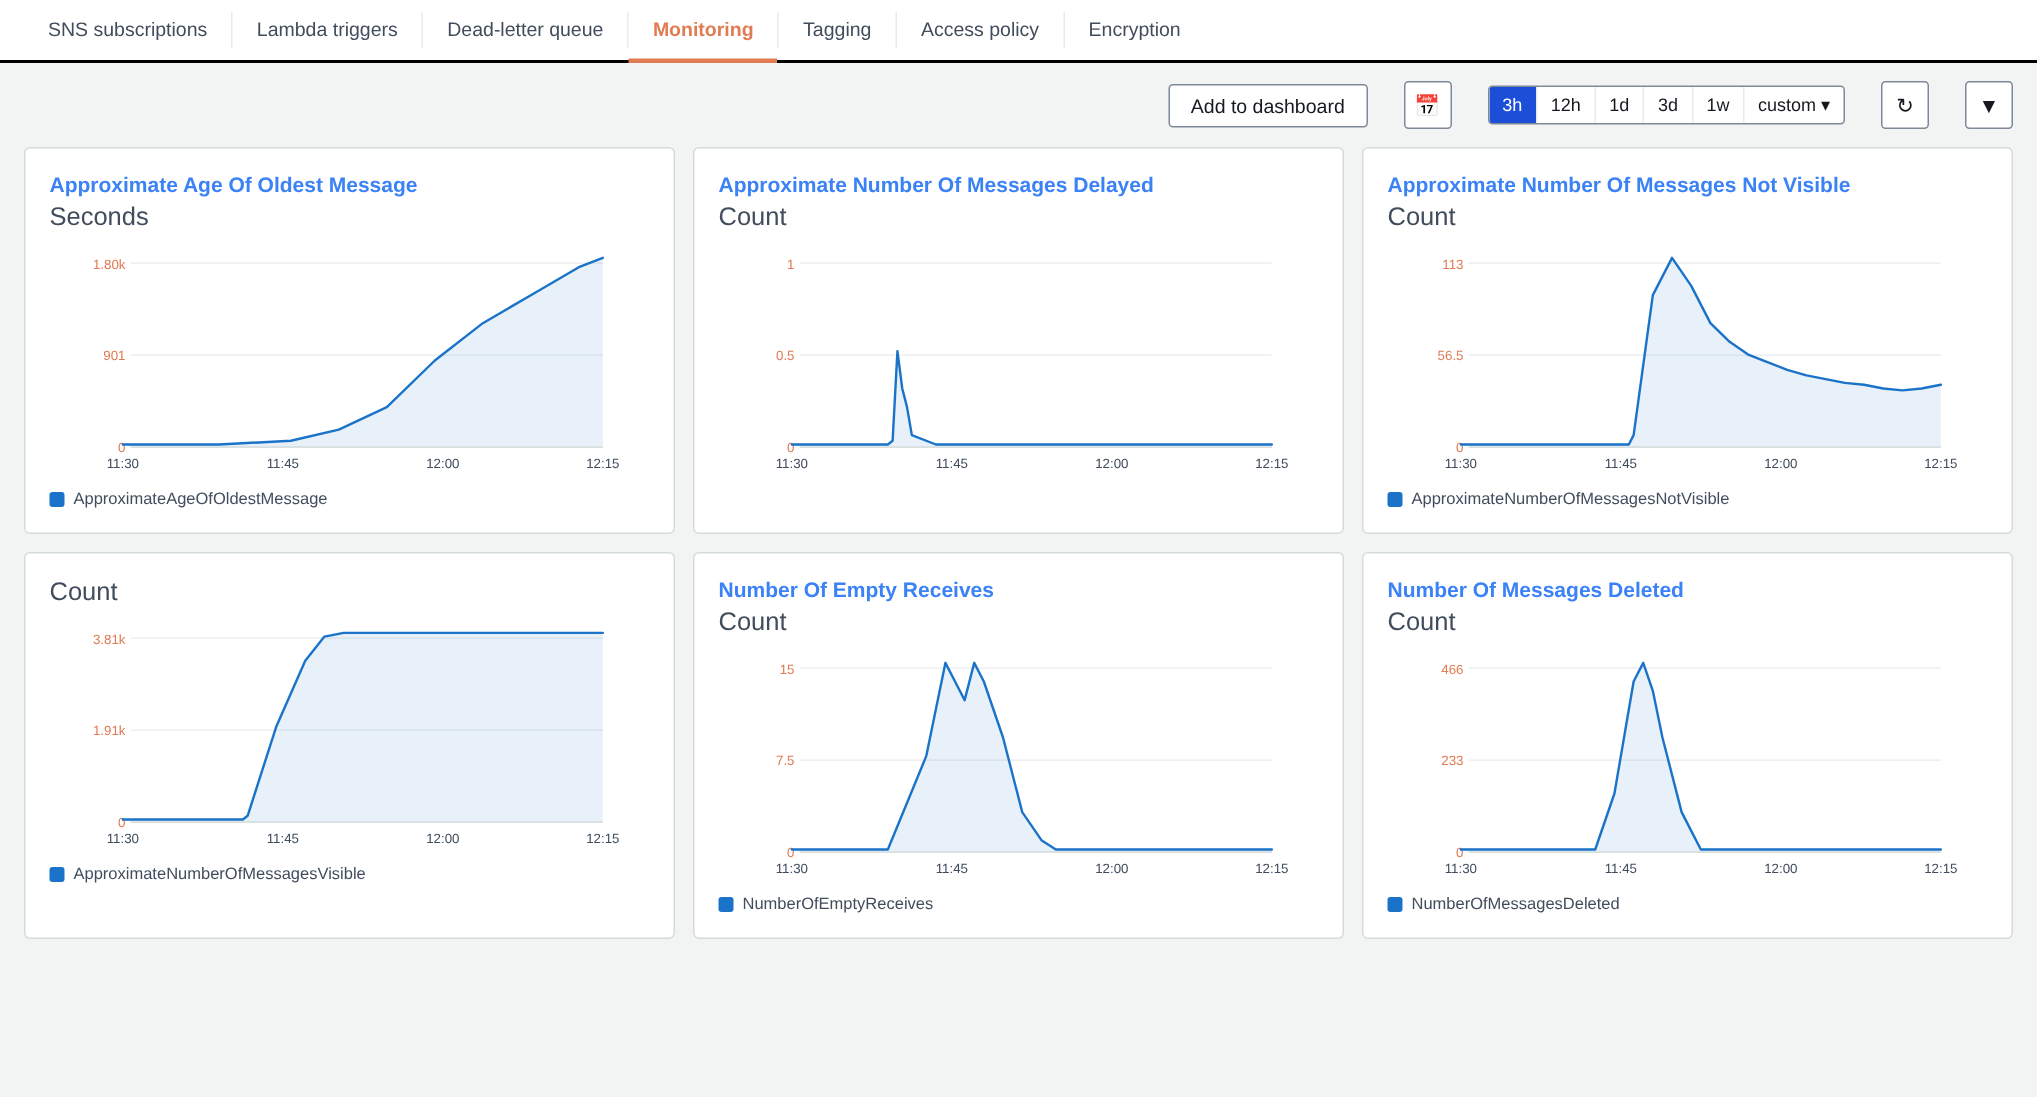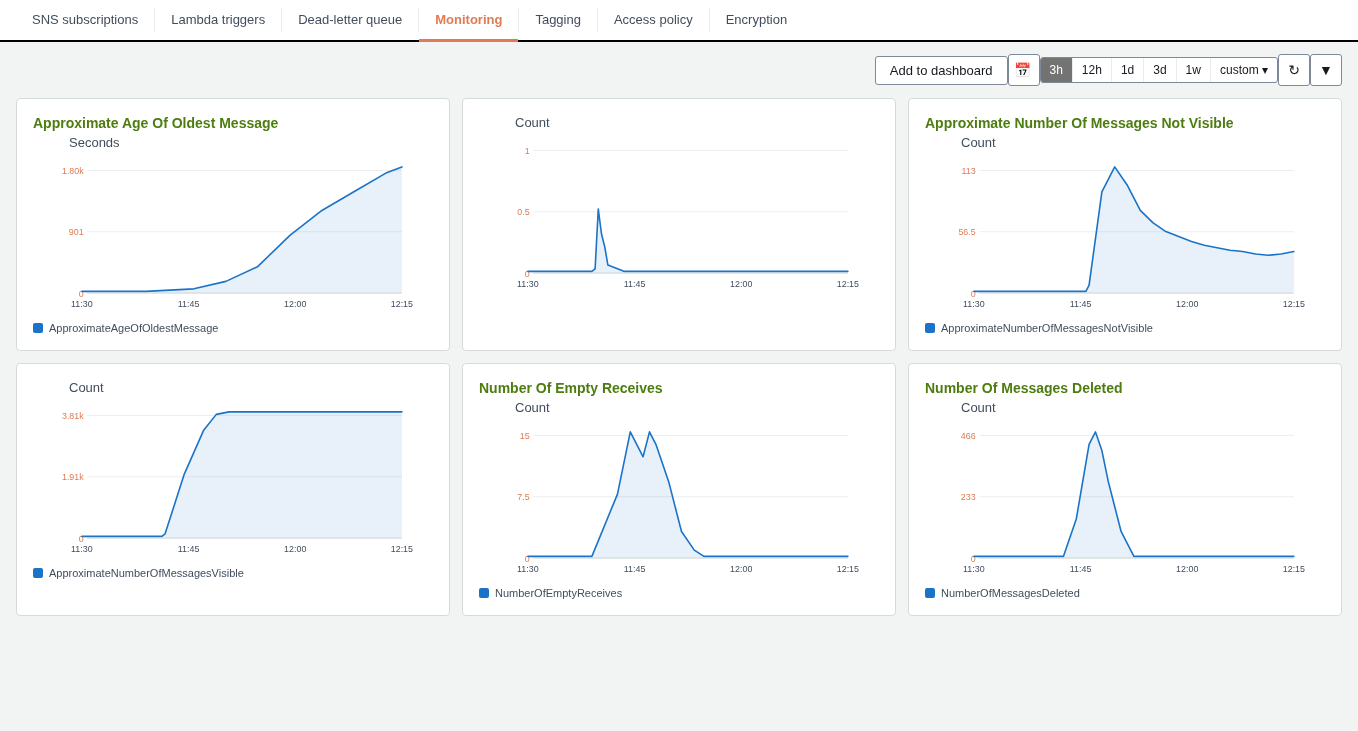--- a/index.html
+++ b/index.html
@@ -30,21 +30,21 @@
       width: 1px;
       background: #e9ebed;
       margin: 8px 0;
     }
 
     .toolbar {
       display: flex;
       align-items: center;
       justify-content: flex-end;
       padding: 12px 16px;
-      gap: 0;
+      gap: 24px;
     }
 
     .btn {
       padding: 6px 14px;
       border: 1px solid #7d8998;
       background: #fff;
       border-radius: 3px;
       cursor: pointer;
       font-size: 13px;
       color: #16191f;
@@ -61,21 +61,21 @@
     .time-btn {
       padding: 5px 9px;
       cursor: pointer;
       border: none;
       background: transparent;
       font-size: 12px;
       color: #16191f;
       border-left: 1px solid #e9ebed;
     }
     .time-btn:first-child { border-left: none; }
-    .time-btn.active { background: #737373; color: #fff; }
+    .time-btn.active { background: #1d4ed8; color: #fff; }
 
     .icon-btn {
       width: 32px;
       height: 32px;
       border: 1px solid #7d8998;
       background: #fff;
       border-radius: 3px;
       cursor: pointer;
       display: flex;
       align-items: center;
@@ -93,29 +93,28 @@
     .chart-card {
       background: #fff;
       border: 1px solid #d5dbdb;
       border-radius: 4px;
       padding: 16px;
     }
 
     .chart-title {
       font-size: 14px;
       font-weight: 700;
-      color: #4d7c0f;
+      color: #3b82f6;
       margin-bottom: 4px;
     }
 
     .chart-unit {
-      font-size: 13px;
+      font-size: 17px;
       color: #414d5c;
       margin-bottom: 8px;
-      margin-left: 36px;
     }
 
     .chart-area {
       position: relative;
       height: 160px;
       width: 100%;
     }
 
     .chart-legend {
       display: flex;
@@ -199,20 +198,21 @@
 
         <line x1="36" y1="152" x2="390" y2="152" stroke="#d5dbdb" stroke-width="1"></line>
       </svg>
     </div>
     <div class="chart-legend">
       <div class="legend-dot" style="background:#1a73c8"></div>
       <span>ApproximateAgeOfOldestMessage</span>
     </div>
   </div>
     <div class="chart-card">
+    <div class="chart-title">Approximate Number Of Messages Delayed</div>
     <div class="chart-unit">Count</div>
     <div class="chart-area">
       <svg class="chart-svg" viewBox="0 0 400 180">
 
         <line x1="36" y1="152" x2="390" y2="152" stroke="#e9ebed" stroke-width="1"></line>
           <line x1="36" y1="83" x2="390" y2="83" stroke="#e9ebed" stroke-width="1"></line>
           <line x1="36" y1="14" x2="390" y2="14" stroke="#e9ebed" stroke-width="1"></line>
 
         <text x="32" y="18" text-anchor="end" font-size="10" fill="#e07b53">1</text>
           <text x="32" y="87" text-anchor="end" font-size="10" fill="#e07b53">0.5</text>

